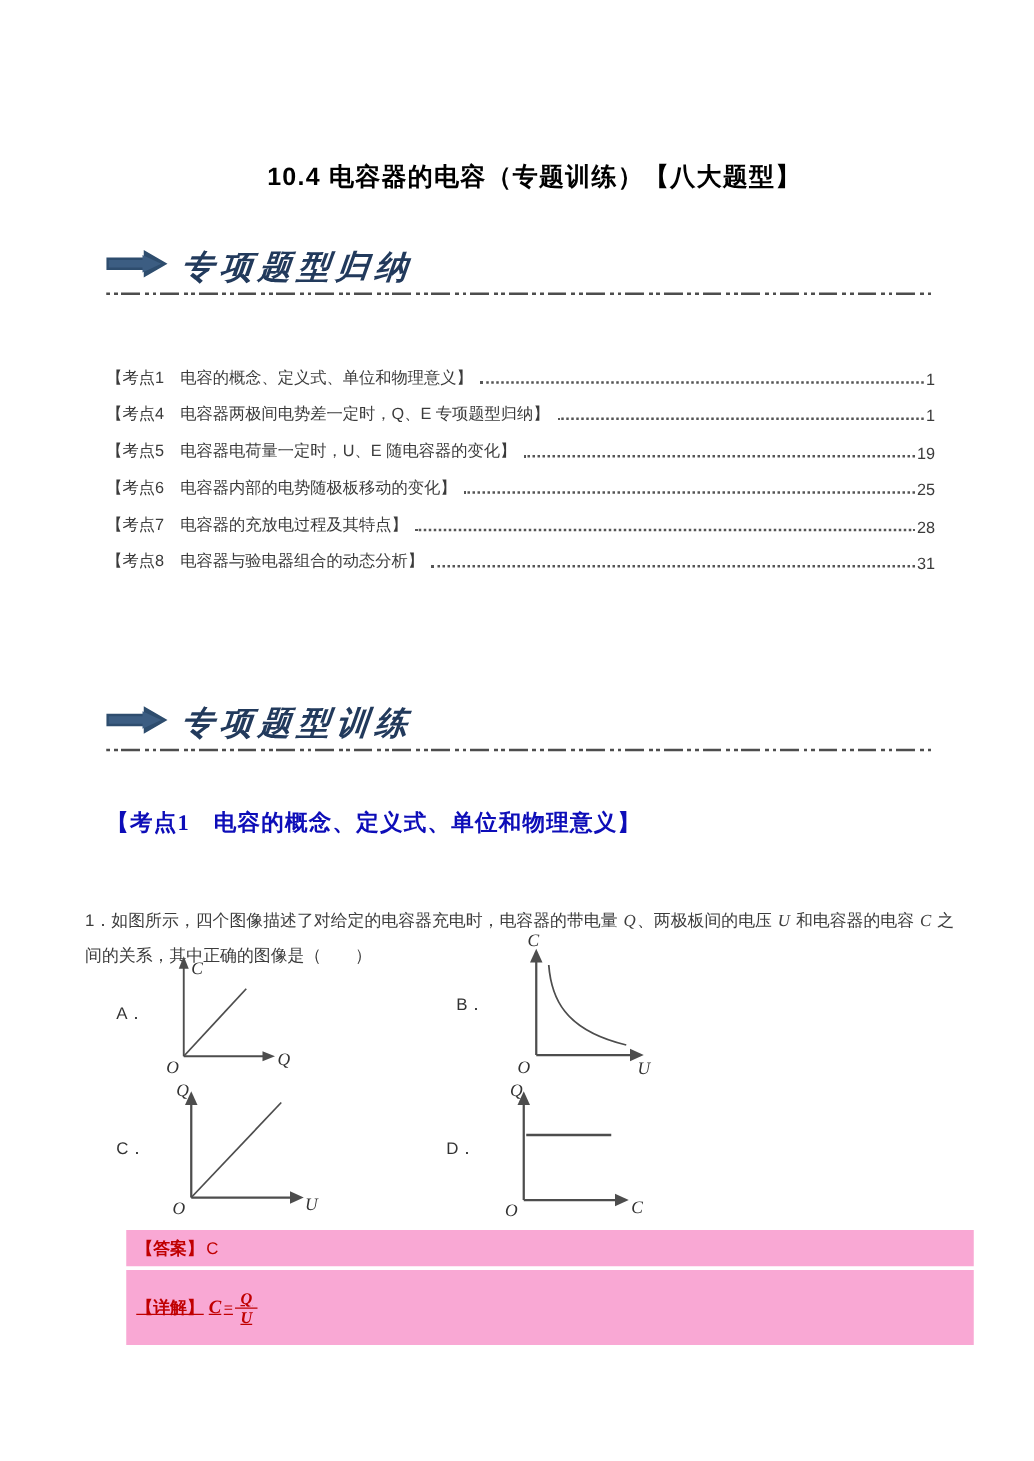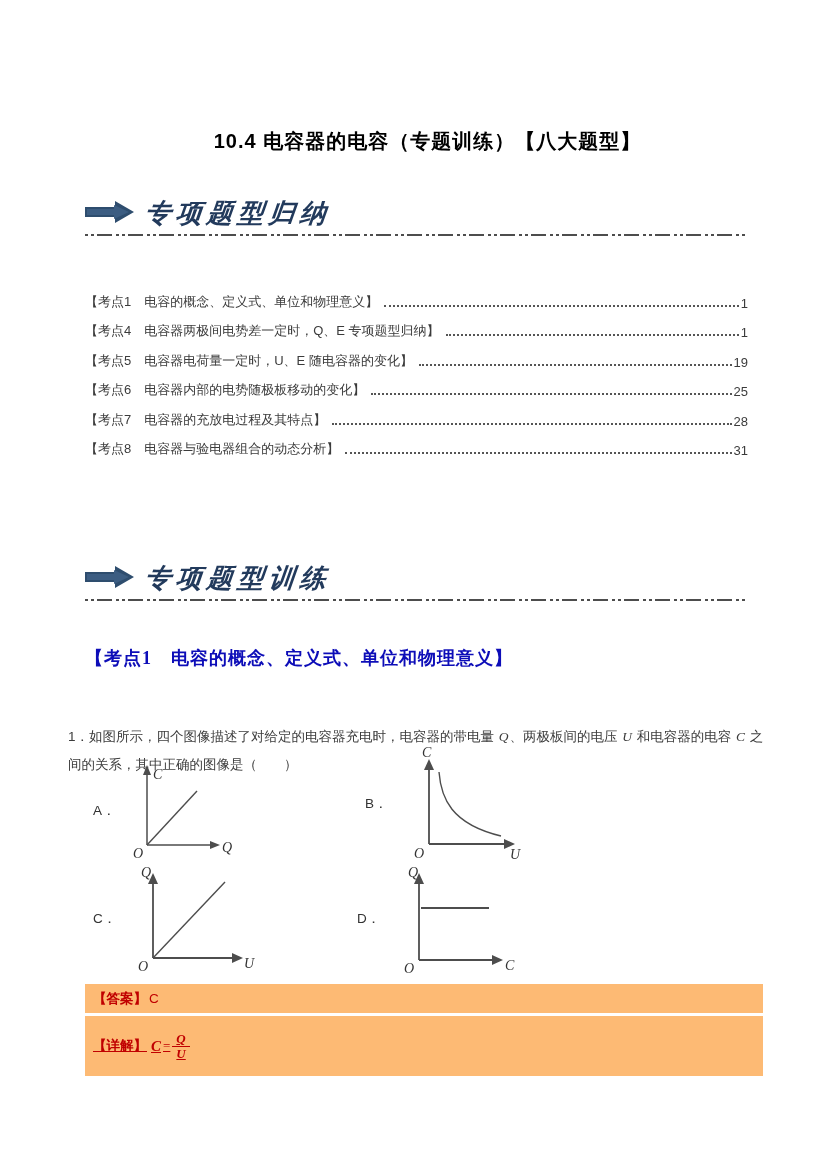--- a/index.html
+++ b/index.html
@@ -59,21 +59,21 @@
   .g-c{margin-left:8px;}
   .g-d{margin-left:90px;}
   svg.graph{display:block;}
   svg.graph line,svg.graph path{stroke:#4d4d4d;fill:none;}
   svg.graph polygon{fill:#4d4d4d;}
   svg.graph text{
     font-family:"Liberation Serif","DejaVu Serif",serif;font-style:italic;
     font-size:14px;fill:#333;
   }
   
-  .shade{left:85px;width:678px;background:#fdba74;color:#c00000;}
+  .shade{left:101px;width:678px;background:#f9a8d4;color:#c00000;}
   .ans-line{top:984px;height:29px;display:flex;align-items:center;
     font-size:13.5px;padding-left:8px;box-sizing:border-box;}
   .detail-line{top:1016px;height:60px;display:flex;align-items:center;
     font-size:13.5px;white-space:nowrap;overflow:hidden;padding-left:8px;box-sizing:border-box;text-decoration:underline;}
   .red-label{font-weight:bold;margin-right:2px;}
   .formula{display:inline-flex;align-items:center;margin:0 4px 0 2px;
     font-family:"Liberation Serif","DejaVu Serif",serif;font-weight:bold;}
   .f-lhs{font-size:15px;font-style:italic;margin-right:2px;}
   .f-eq{font-size:13px;margin-right:2px;font-weight:normal;}
   .frac{display:inline-flex;flex-direction:column;align-items:center;line-height:1.05;}

